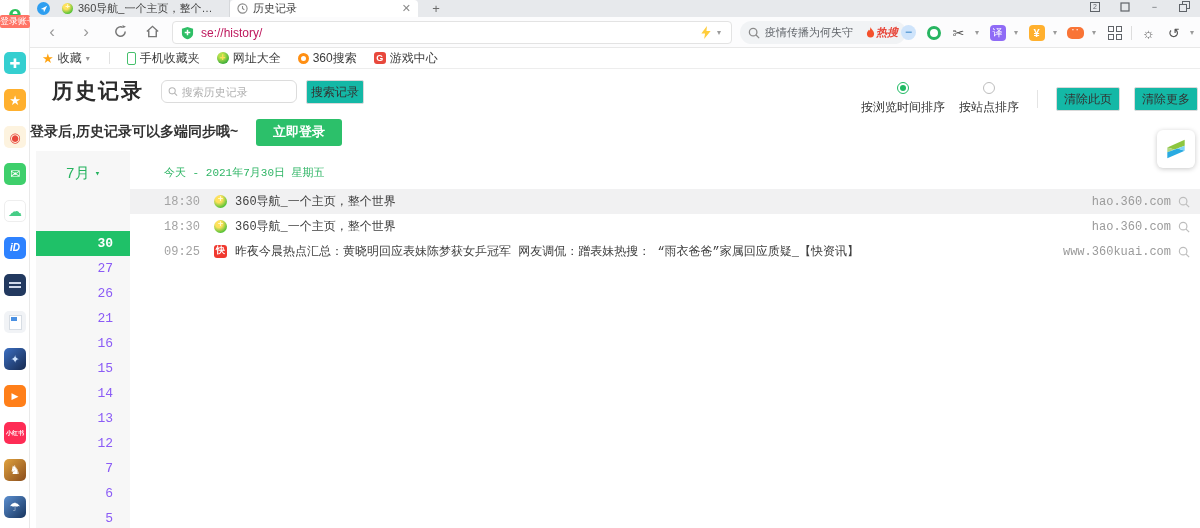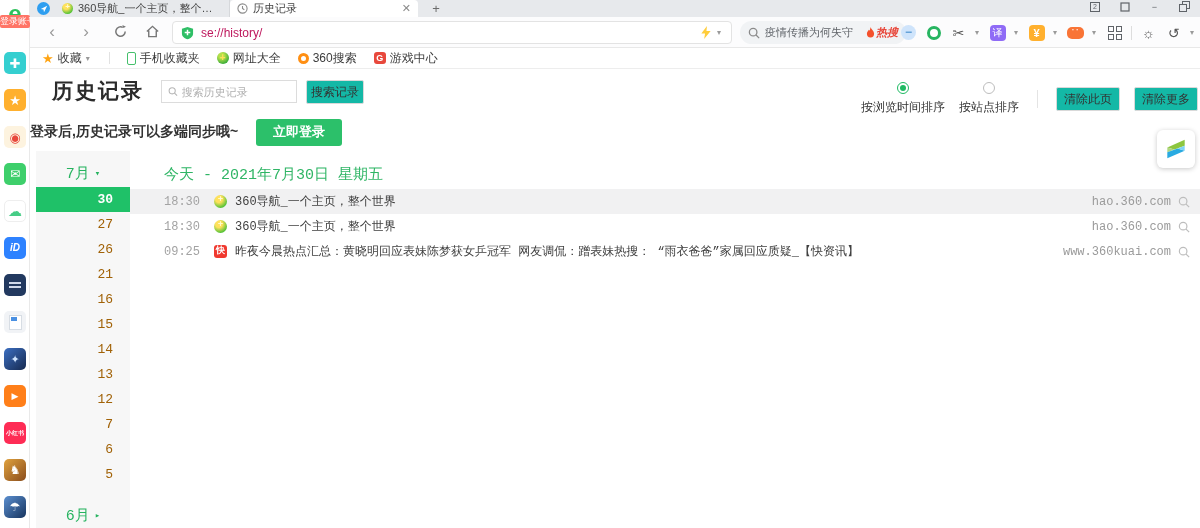--- a/index.html
+++ b/index.html
@@ -76,21 +76,21 @@
   .bm-sep { width:1px; height:12px; background:#e2e2e2; }
   .bm-phone { width:9px; height:13px; border:1.5px solid #45c06c; border-radius:2px; }
   .bm-plus { width:12px; height:12px; border-radius:50%; background:radial-gradient(circle at 38% 32%,#b6e04a 25%,#39ab3a 75%); color:#ffe15c; font-size:10px; font-weight:bold; text-align:center; line-height:12px; }
   .bm-o { width:11px; height:11px; border-radius:50%; border:3px solid #ff8f13; }
   .bm-g { width:12px; height:12px; border-radius:3px; background:#e8483c; color:#fff; font-size:9px; font-weight:bold; text-align:center; line-height:12px; }
 
   
   #page { position:absolute; left:30px; top:69px; right:0; bottom:0; background:#fff; }
   #page-header { position:relative; height:44px; }
   #page-title { position:absolute; left:22px; top:8px; font-size:21px; font-weight:bold; color:#2b2b2b; letter-spacing:2px; }
-  #history-search { position:absolute; left:131px; top:11px; width:136px; height:23px; border:1px solid #dcdcdc; border-radius:0; display:flex; align-items:center; padding:0 6px; gap:4px; }
+  #history-search { position:absolute; left:131px; top:11px; width:136px; height:23px; border:1px solid #dcdcdc; border-radius:6px; display:flex; align-items:center; padding:0 6px; gap:4px; }
   #history-search input { border:none; outline:none; width:100%; font-size:11px; color:#333; font-family:inherit; }
   #history-search input::placeholder { color:#b0b0b0; }
   .btn { border:1px solid #d9d9d9; background:#14b8a6; border-radius:2px; font-size:12px; color:#333; height:24px; display:inline-flex; align-items:center; justify-content:center; font-family:inherit; }
   #search-btn { position:absolute; left:276px; top:11px; width:58px; }
   #sort-area { position:absolute; right:2px; top:13px; display:flex; align-items:center; gap:14px; }
   .radio-opt { display:flex; align-items:center; gap:5px; font-size:12px; color:#333;flex-direction:column; }
   .radio { width:12px; height:12px; border-radius:50%; border:1px solid #bdbdbd; position:relative; background:#fff; }
   .radio.on { border-color:#1fba63; }
   .radio.on:after { content:""; position:absolute; left:2px; top:2px; width:6px; height:6px; border-radius:50%; background:#1fba63; }
   .hd-sep { width:1px; height:18px; background:#e4e4e4; margin:0 4px; }
@@ -99,26 +99,26 @@
   
   #banner { height:38px; display:flex; align-items:center; gap:18px; }
   #banner-text { font-size:14px; font-weight:bold; color:#333; }
   #banner-login-btn { background:#2cc06a; color:#fff; border:none; border-radius:3px; height:27px; padding:0 17px; font-size:13px; font-weight:bold; font-family:inherit; }
 
   
   #content { position:absolute; left:0; top:82px; right:0; bottom:0; display:flex;font-family:Liberation Mono, monospace; }
   #date-col { margin-left:6px; width:94px; background:#f7f7f7; padding-top:8px; flex:none; }
   .month-row { height:28px; display:flex; align-items:center; justify-content:center; gap:5px; color:#26b35f; font-size:15px; }
   .month-caret { font-size:9px; color:#26b35f; }
-  .date-item { height:25px; line-height:25px; text-align:right; padding-right:17px; font-size:13px; color:#a16207; }
-  .date-item.selected { background:#1fc168; color:#fff; font-weight:bold; }
+  .date-item { height:25px; line-height:25px; text-align:right; padding-right:17px; font-size:13px; color:#8b5cf6; }
+  .date-item.selected { background:#1fc168; color:#fff; font-weight:bold;margin-top:44px; }
   #month-next { margin-top:14px; }
 
   #list-col { flex:1; min-width:0; padding-top:14px; }
-  #day-heading { margin-left:34px; font-size:15px; color:#2fb565; height:24px; }
+  #day-heading { margin-left:34px; font-size:11px; color:#2fb565; height:24px; }
   .entry-row { height:25px; display:flex; align-items:center; padding-left:34px; padding-right:10px; }
   .entry-row.alt { background:#f1f1f2; }
   .entry-time { width:38px; flex:none; color:#a3a3a3; font-size:12px; }
   .entry-fav { margin:0 8px 0 12px; flex:none; }
   .fav-kuai { width:13px; height:13px; border-radius:3px; background:#f0392f; color:#fff; font-size:9px; font-weight:bold; text-align:center; line-height:13px; }
   .fav-nav-lg { width:13px; height:13px; }
   .fav-nav-lg:after { width:13px; font-size:9px; top:0; }
   .entry-title { flex:1; min-width:0; white-space:nowrap; overflow:hidden; text-overflow:ellipsis; color:#404040; font-size:12px; }
   .entry-domain { color:#9a9a9a; font-size:12px; margin:0 7px 0 14px; flex:none; }
   .row-zoom { flex:none; }

